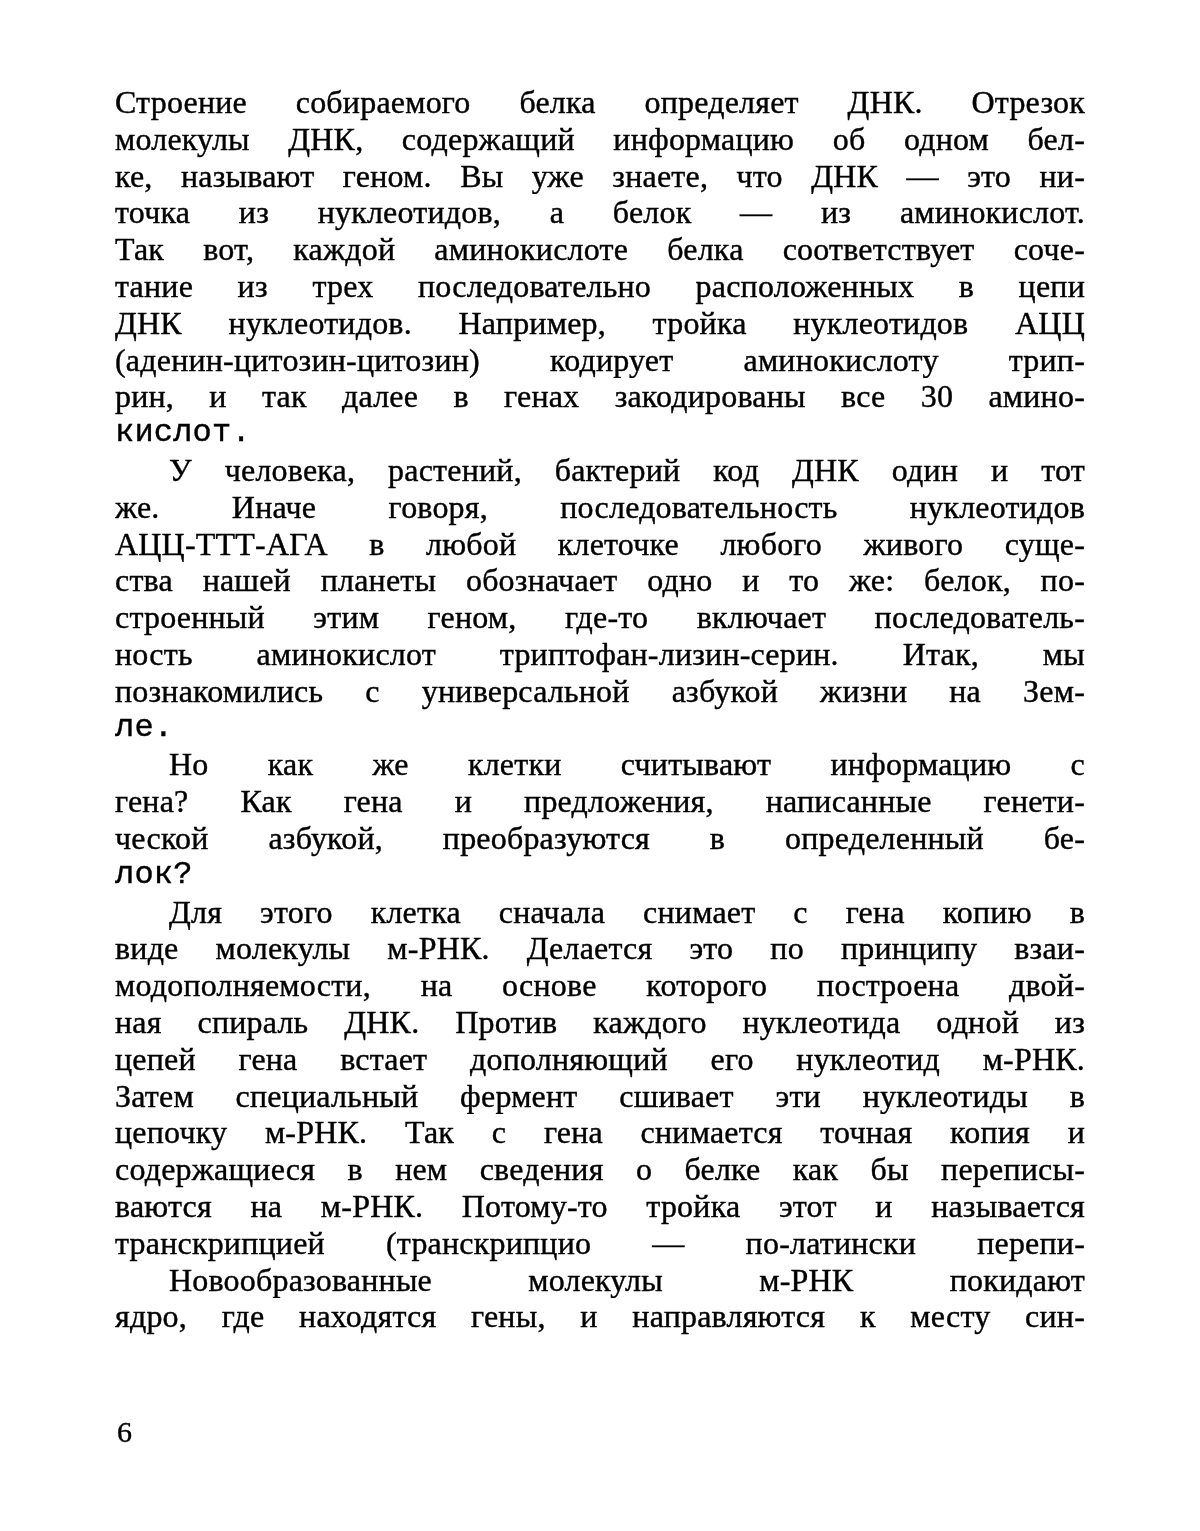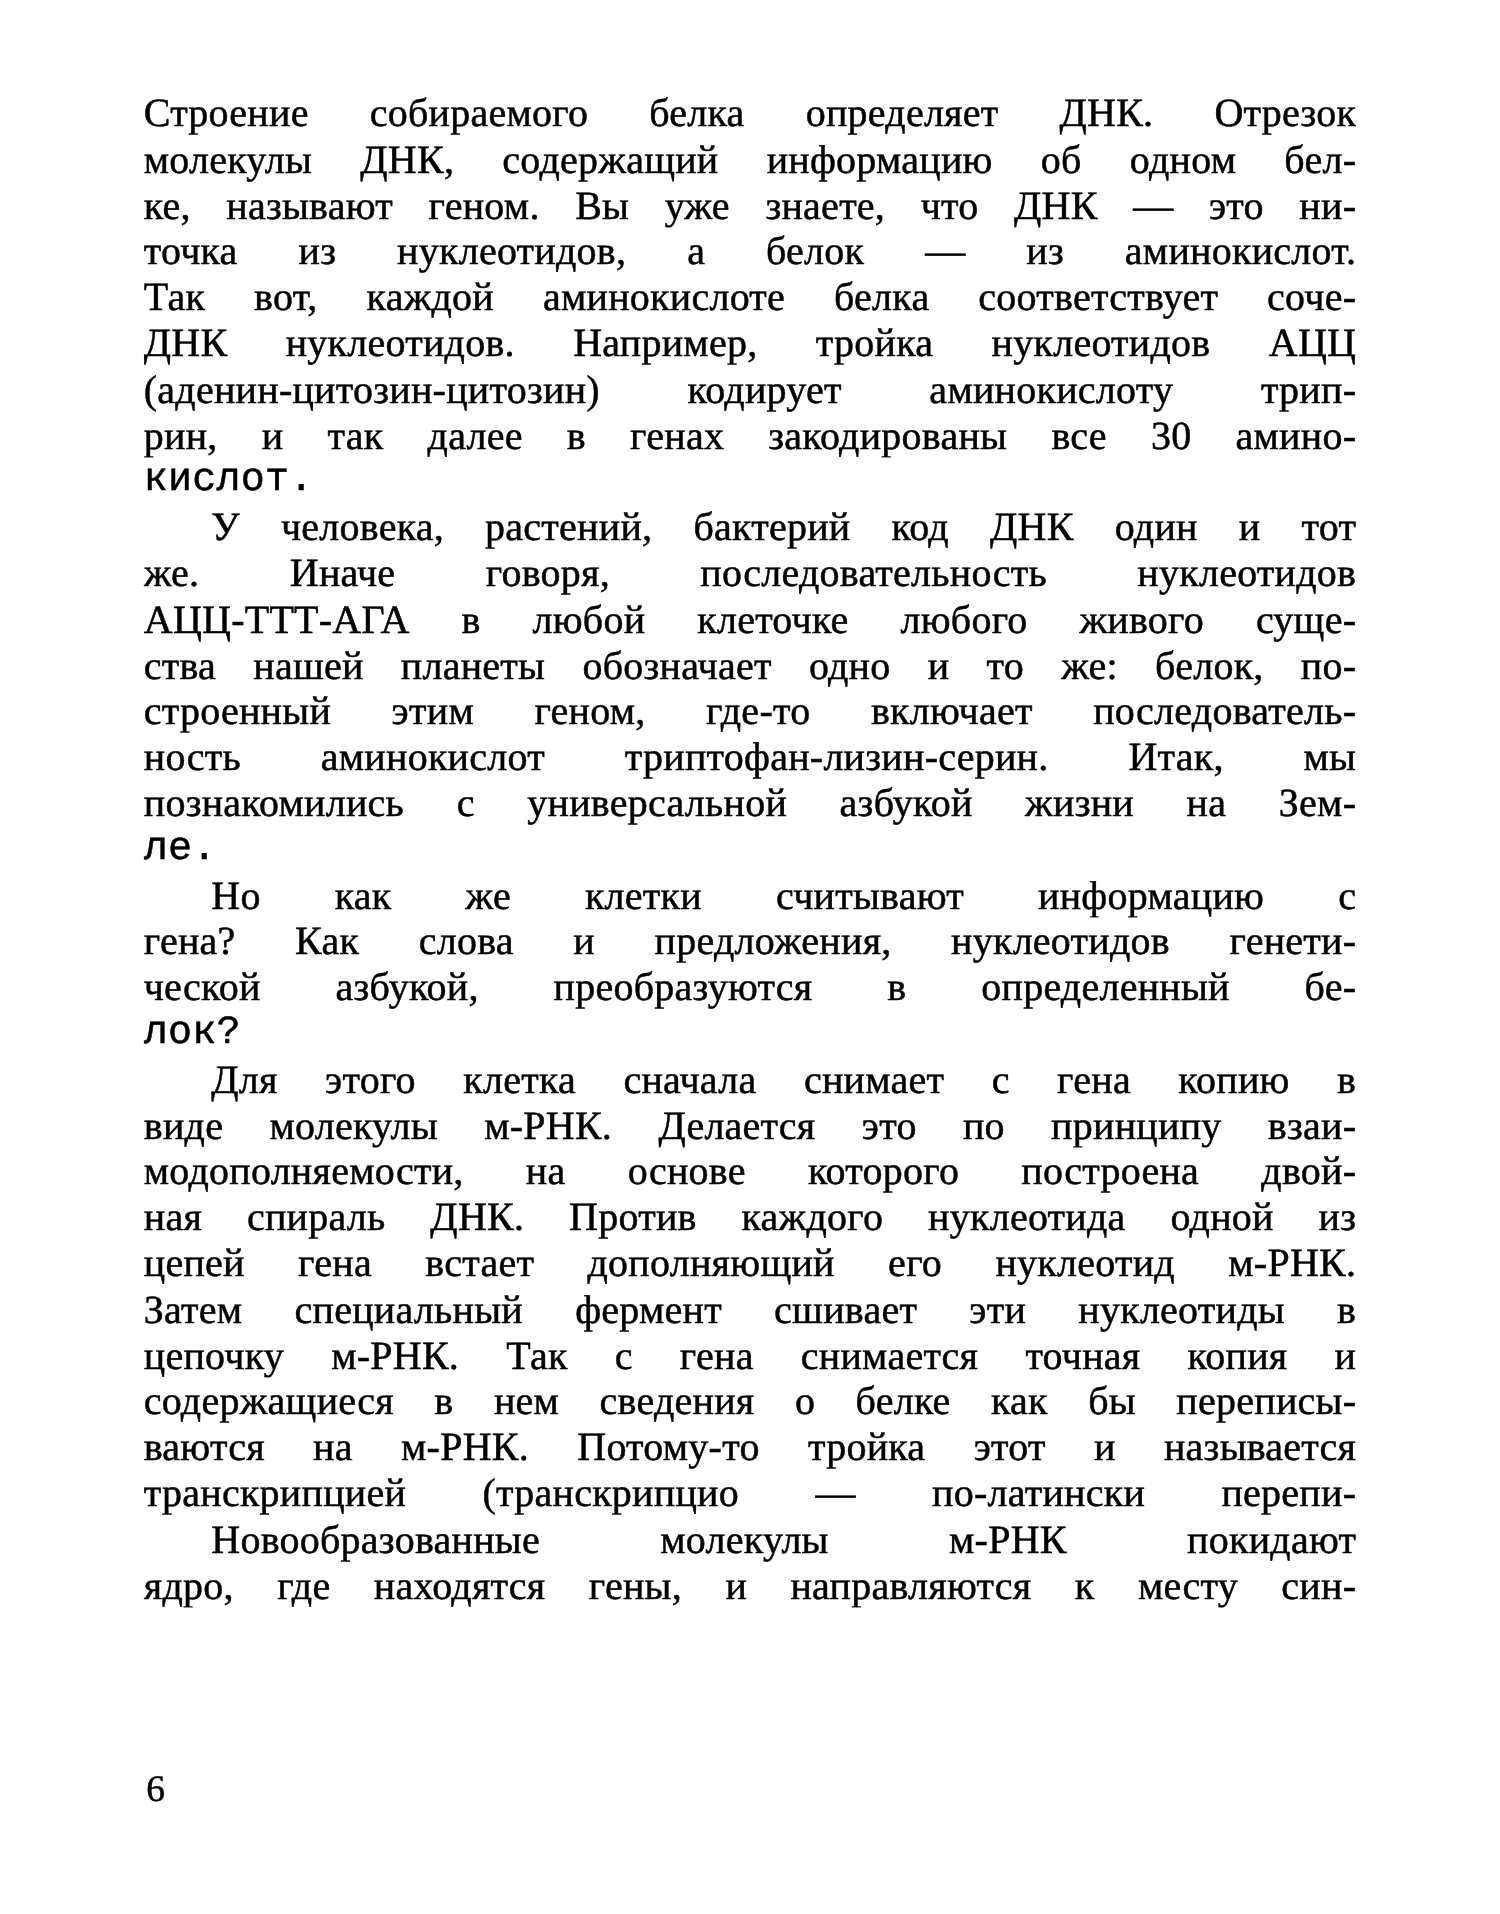--- a/index.html
+++ b/index.html
@@ -16,21 +16,21 @@
     overflow: hidden;
   }
   .page {
     position: absolute;
     inset: 0;
     background: #ffffff;
   }
   .text-block {
     position: absolute;
     left: 115px;
-    top: 72px;
+    top: 84px;
     width: 970px;
   }
   .para {
     margin: 0;
     padding: 0;
   }
   .line {
     font-size: 32px;
     line-height: 36.8px;
     height: 36.8px;
@@ -61,38 +61,39 @@
 <body>
 
 <div class="page">
   <div class="text-block" id="text-block">
       <div class="para">
         <div class="line">Строение собираемого белка определяет ДНК. Отрезок</div>
         <div class="line">молекулы ДНК, содержащий информацию об одном бел-</div>
         <div class="line">ке, называют геном. Вы уже знаете, что ДНК — это ни-</div>
         <div class="line">точка из нуклеотидов, а белок — из аминокислот.</div>
         <div class="line">Так вот, каждой аминокислоте белка соответствует соче-</div>
+        <div class="line">тание из трех последовательно расположенных в цепи</div>
         <div class="line">ДНК нуклеотидов. Например, тройка нуклеотидов АЦЦ</div>
         <div class="line">(аденин-цитозин-цитозин) кодирует аминокислоту трип-</div>
         <div class="line">рин, и так далее в генах закодированы все 30 амино-</div>
         <div class="line endline">кислот.</div>
       </div>
       <div class="para indent">
         <div class="line">У человека, растений, бактерий код ДНК один и тот</div>
         <div class="line">же. Иначе говоря, последовательность нуклеотидов</div>
         <div class="line">АЦЦ-ТТТ-АГА в любой клеточке любого живого суще-</div>
         <div class="line">ства нашей планеты обозначает одно и то же: белок, по-</div>
         <div class="line">строенный этим геном, где-то включает последователь-</div>
         <div class="line">ность аминокислот триптофан-лизин-серин. Итак, мы</div>
         <div class="line">познакомились с универсальной азбукой жизни на Зем-</div>
         <div class="line endline">ле.</div>
       </div>
       <div class="para indent">
         <div class="line">Но как же клетки считывают информацию с</div>
-        <div class="line">гена? Как слова и предложения, нуклеотидов генети-</div>
+        <div class="line">гена? Как гена и предложения, написанные генети-</div>
         <div class="line">ческой азбукой, преобразуются в определенный бе-</div>
         <div class="line endline">лок?</div>
       </div>
       <div class="para indent">
         <div class="line">Для этого клетка сначала снимает с гена копию в</div>
         <div class="line">виде молекулы м-РНК. Делается это по принципу взаи-</div>
         <div class="line">модополняемости, на основе которого построена двой-</div>
         <div class="line">ная спираль ДНК. Против каждого нуклеотида одной из</div>
         <div class="line">цепей гена встает дополняющий его нуклеотид м-РНК.</div>
         <div class="line">Затем специальный фермент сшивает эти нуклеотиды в</div>

